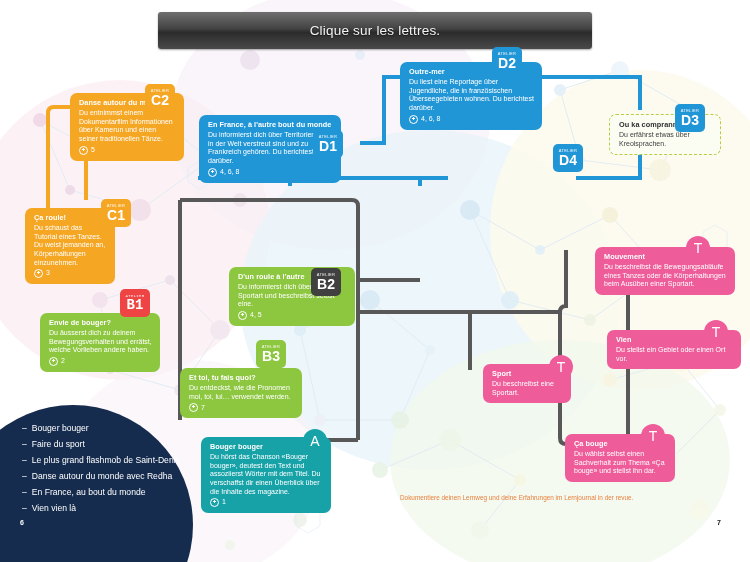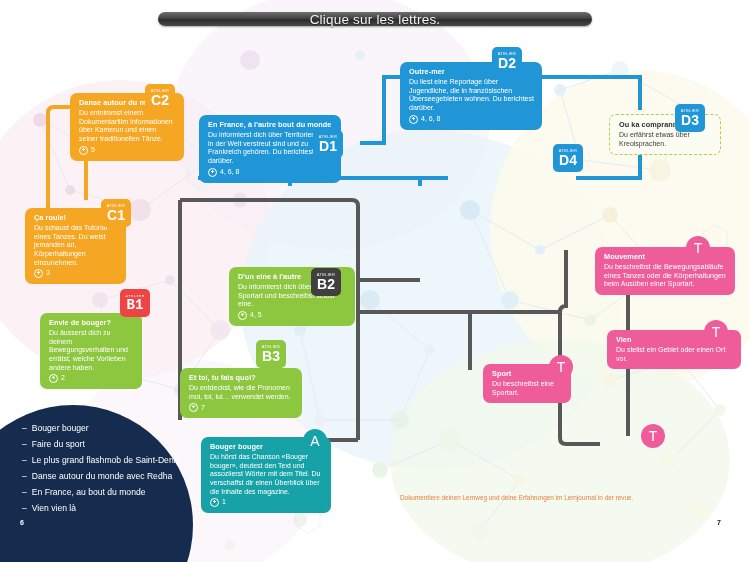--- a/index.html
+++ b/index.html
@@ -8,23 +8,23 @@
     background:#ffffff;
     font-family:"Liberation Sans", sans-serif;
   }
   #stage{position:absolute;inset:0;width:750px;height:562px;overflow:hidden;background:#fdfdfd;}
 
   
   .bg-layer{position:absolute;inset:0;pointer-events:none;}
 
   
   .header-bar{
-    position:absolute;left:158px;top:12px;width:434px;height:14px;
+    position:absolute;left:158px;top:12px;width:434px;height:37px;
     background:linear-gradient(180deg,#6f6f6f 0%,#434343 45%,#2b2b2b 55%,#4a4a4a 100%);
-    border-radius:12px;
+    border-radius:3px;
     display:flex;align-items:center;justify-content:center;
     box-shadow:0 1px 2px rgba(0,0,0,.35);
   }
   .header-bar span{
     color:#f3f3f3;font-size:13.5px;letter-spacing:.2px;
     text-shadow:0 1px 1px rgba(0,0,0,.5);
   }
 
   
   svg.wires{position:absolute;left:0;top:0;width:750px;height:562px;}
@@ -282,47 +282,47 @@
     <div class="pages">
       <span class="pg-icon"></span>
       <span>5</span>
     </div>
   </div>
   <div class="badge" style="left:145px;top:84px;background:#f5a623;">
     <span class="b-top">ATELIER</span>
     <span class="b-code">C2</span>
   </div>
 
-  <div class="card" style="left:25px;top:208px;width:101px;background:#f5a623;">
+  <div class="card" style="left:25px;top:208px;width:90px;background:#f5a623;">
     <span class="title">Ça roule!</span>
     <span class="desc">Du schaust das Tutorial eines Tanzes. Du weist jemanden an, Körperhaltungen einzunehmen.</span>
     <div class="pages">
       <span class="pg-icon"></span>
       <span>3</span>
     </div>
   </div>
   <div class="badge" style="left:101px;top:199px;background:#f5a623;">
     <span class="b-top">ATELIER</span>
     <span class="b-code">C1</span>
   </div>
 
   <div class="card" style="left:229px;top:267px;width:126px;background:#8dc63f;">
-    <span class="title">D'un eine à l'autre</span>
+    <span class="title">D'un roule à l'autre</span>
     <span class="desc">Du informierst dich über eine Sportart und beschreibst selbst eine.</span>
     <div class="pages">
       <span class="pg-icon"></span>
       <span>4, 5</span>
     </div>
   </div>
   <div class="badge" style="left:311px;top:268px;background:#404040;">
     <span class="b-top">ATELIER</span>
     <span class="b-code">B2</span>
   </div>
 
-  <div class="card" style="left:40px;top:313px;width:102px;background:#8dc63f;">
+  <div class="card" style="left:40px;top:313px;width:120px;background:#8dc63f;">
     <span class="title">Envie de bouger?</span>
     <span class="desc">Du äusserst dich zu deinem Bewegungsverhalten und errätst, welche Vorlieben andere haben.</span>
     <div class="pages">
       <span class="pg-icon"></span>
       <span>2</span>
     </div>
   </div>
   <div class="badge" style="left:120px;top:289px;background:#ef4444;font-family:Liberation Mono, monospace;">
     <span class="b-top">ATELIER</span>
     <span class="b-code">B1</span>
@@ -370,20 +370,24 @@
   </div>
 
   <div class="card" style="left:483px;top:364px;width:88px;background:#ee5d9a;">
     <span class="title">Sport</span>
     <span class="desc">Du beschreibst eine Sportart.</span>
   </div>
   <div class="circ" style="left:549px;top:355px;background:#ee5d9a;">
     <span>T</span>
   </div>
 
+  <div class="card" style="left:565px;top:434px;width:110px;background:#ee5d9a;">
+    <span class="title">Ça bouge</span>
+    <span class="desc">Du wählst selbst einen Sachverhalt zum Thema «Ça bouge» und stellst ihn dar.</span>
+  </div>
   <div class="circ" style="left:641px;top:424px;background:#ee5d9a;">
     <span>T</span>
   </div>
 
   <div class="dark-circle"></div>
   <div class="dark-list">
     <div class="li">
       <span class="dash">–</span>
       <span>Bouger bouger</span>
     </div>

